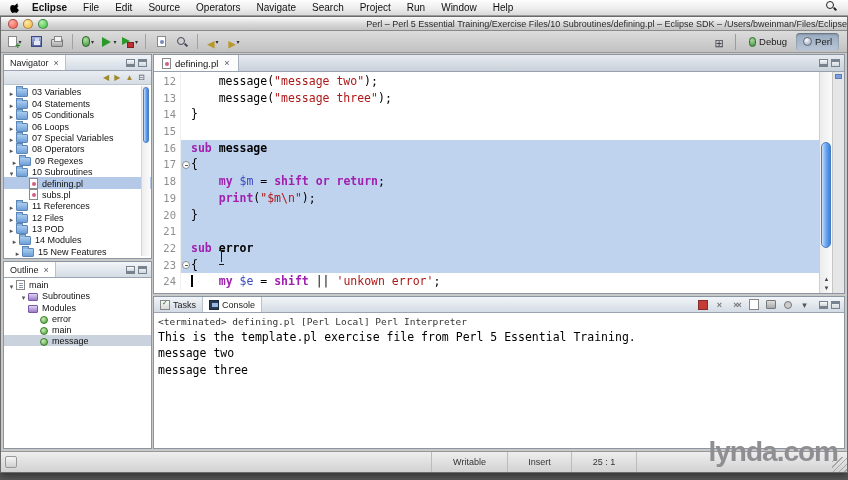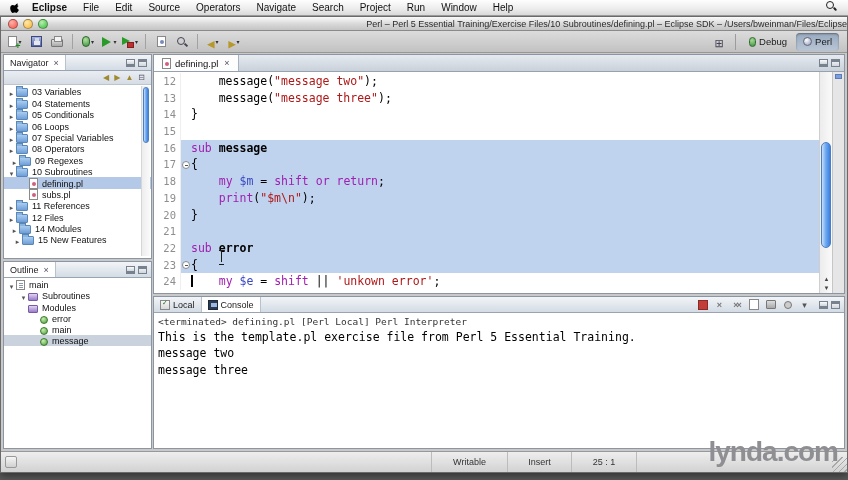--- a/index.html
+++ b/index.html
@@ -118,21 +118,21 @@
   .fileicon{width:9px;height:11px;background:#fff;border:1px solid #888;position:relative;display:inline-block}
   .fileicon::after{content:"";position:absolute;left:2px;top:3px;width:4px;height:4px;background:#d06080;border-radius:50%}
   .code-area{position:absolute;top:17px;left:0;right:0;bottom:0;background:#fff;overflow:hidden}
   .lines{padding-top:1px}
   .cl{display:flex;height:16.7px;margin-right:25px}
   .gut{width:26px;flex:none;text-align:right;padding-right:4px;font-family:"DejaVu Sans Mono",monospace;
        font-size:10.5px;line-height:16.7px;color:#8e8e8e}
   .foldcol{width:11px;flex:none;display:flex;align-items:center;justify-content:center;border-left:1px solid #efefef}
   .codepart{flex:1;font-family:"DejaVu Sans Mono",monospace;font-size:11.5px;line-height:16.7px;white-space:pre;color:#000}
   .cl.sel .codepart,.cl.sel .foldcol{background:var(--selection,#bfd3ee)}
-  .k{color:var(--keyword,#a020b0);font-weight:normal}
+  .k{color:var(--keyword,#a020b0);font-weight:bold}
   .s{color:var(--string,#b01818)}
   .v{color:var(--variable,#3a48c0)}
   .b{font-weight:bold}
   .caret{display:inline-block;width:2px;height:12px;background:#000;vertical-align:-2px;margin-right:-2px}
   .foldmark{width:8px;height:8px;border:1px solid #8a8a8a;border-radius:50%;background:#fff;position:relative;display:inline-block}
   .foldmark::after{content:"";position:absolute;left:1.5px;right:1.5px;top:3px;height:1px;background:#555}
   .vscroll{position:absolute;top:0;right:12px;width:13px;bottom:0;background:linear-gradient(90deg,#ececec,#fafafa);border-left:1px solid #cfcfcf}
   .vthumb{position:absolute;left:1px;width:10px;top:70px;height:106px;border-radius:5px;
           background:linear-gradient(90deg,#c8dffa,#6aa6f0 50%,#3d7fe0);border:1px solid #4a7ec0}
   .sarrow{position:absolute;left:0;width:13px;text-align:center;font-size:6px;color:#444}
@@ -350,20 +350,25 @@
             <div class="trow" style="padding-left: 3px;">
               <span class="twist">▸</span>
               <span class="fold-icon"></span>
               <span class="tlabel">11 References</span>
             </div>
             <div class="trow" style="padding-left: 3px;">
               <span class="twist">▸</span>
               <span class="fold-icon"></span>
               <span class="tlabel">12 Files</span>
             </div>
+            <div class="trow" style="padding-left: 3px;">
+              <span class="twist">▸</span>
+              <span class="fold-icon"></span>
+              <span class="tlabel">13 POD</span>
+            </div>
             <div class="trow" style="padding-left: 6px;">
               <span class="twist">▸</span>
               <span class="fold-icon"></span>
               <span class="tlabel">14 Modules</span>
             </div>
             <div class="trow" style="padding-left: 9px;">
               <span class="twist">▸</span>
               <span class="fold-icon"></span>
               <span class="tlabel">15 New Features</span>
             </div>
@@ -513,21 +518,21 @@
                 <span class="omark"></span>
               </div>
           </div>
         </div>
 
         <div class="consolep">
           <div class="phead">
             <div class="ctabs">
                 <div class="ptab">
                   <span class="ct-ic ct-tasks"></span>
-                  <span>Local</span>
+                  <span>Tasks</span>
                 </div>
                 <div class="ptab active">
                   <span class="ct-ic ct-console"></span>
                   <span>Console</span>
                 </div>
               </div>
             <div class="chead-icons mlauto">
                 <span class="ci ci-terminate"></span>
                 <span class="ci ci-remove-launch"></span>
                 <span class="ci ci-remove-all-launches"></span>

